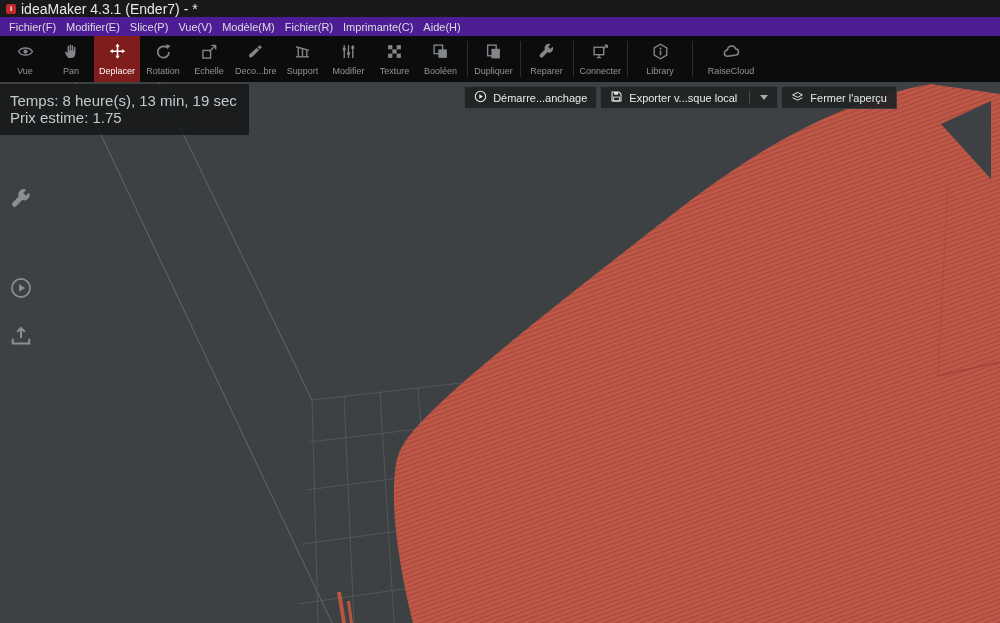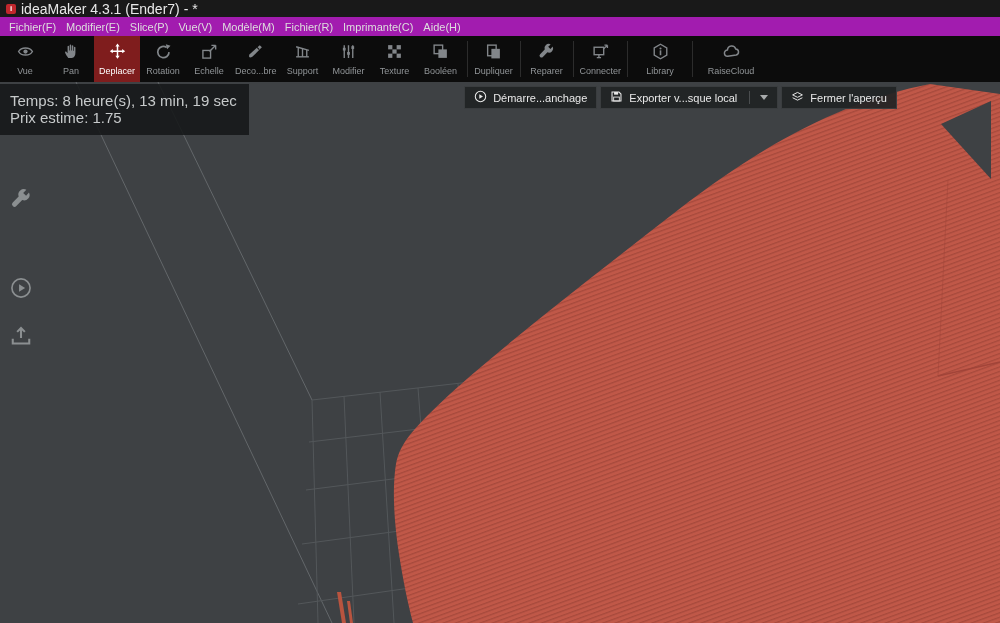--- a/index.html
+++ b/index.html
@@ -9,21 +9,21 @@
 
   
   .title-bar { height:17px; background:#191919; display:flex; align-items:center;
                gap:5px; padding:0 6px; flex:0 0 auto; }
   .app-icon { width:10px; height:10px; background:#c1272d; border-radius:2px;
               display:inline-flex; align-items:center; justify-content:center;
               color:#fff; font-size:8px; font-weight:bold; line-height:1; }
   .title-text { color:#e8e8e8; font-size:14px; white-space:nowrap; }
 
   
-  .menu-bar { height:19px; background:#a21caf; display:flex; align-items:center;
+  .menu-bar { height:19px; background:#4c1d95; display:flex; align-items:center;
               padding-left:4px; flex:0 0 auto; }
   .menu-item { color:#dedede; font-size:11px; padding:0 5px; cursor:default; }
 
   
   .toolbar { height:46px; background:#0c0c0c; display:flex; align-items:stretch;
              padding-left:2px; flex:0 0 auto; }
   .tool-btn { min-width:46px; display:flex; flex-direction:column; align-items:center;
               justify-content:center; gap:2px; color:#82868a; cursor:pointer; }
   .tool-btn .t-label { font-size:9px; color:#919598; white-space:nowrap; padding:0 3px; }
   .tool-btn svg { width:17px; height:17px; }

